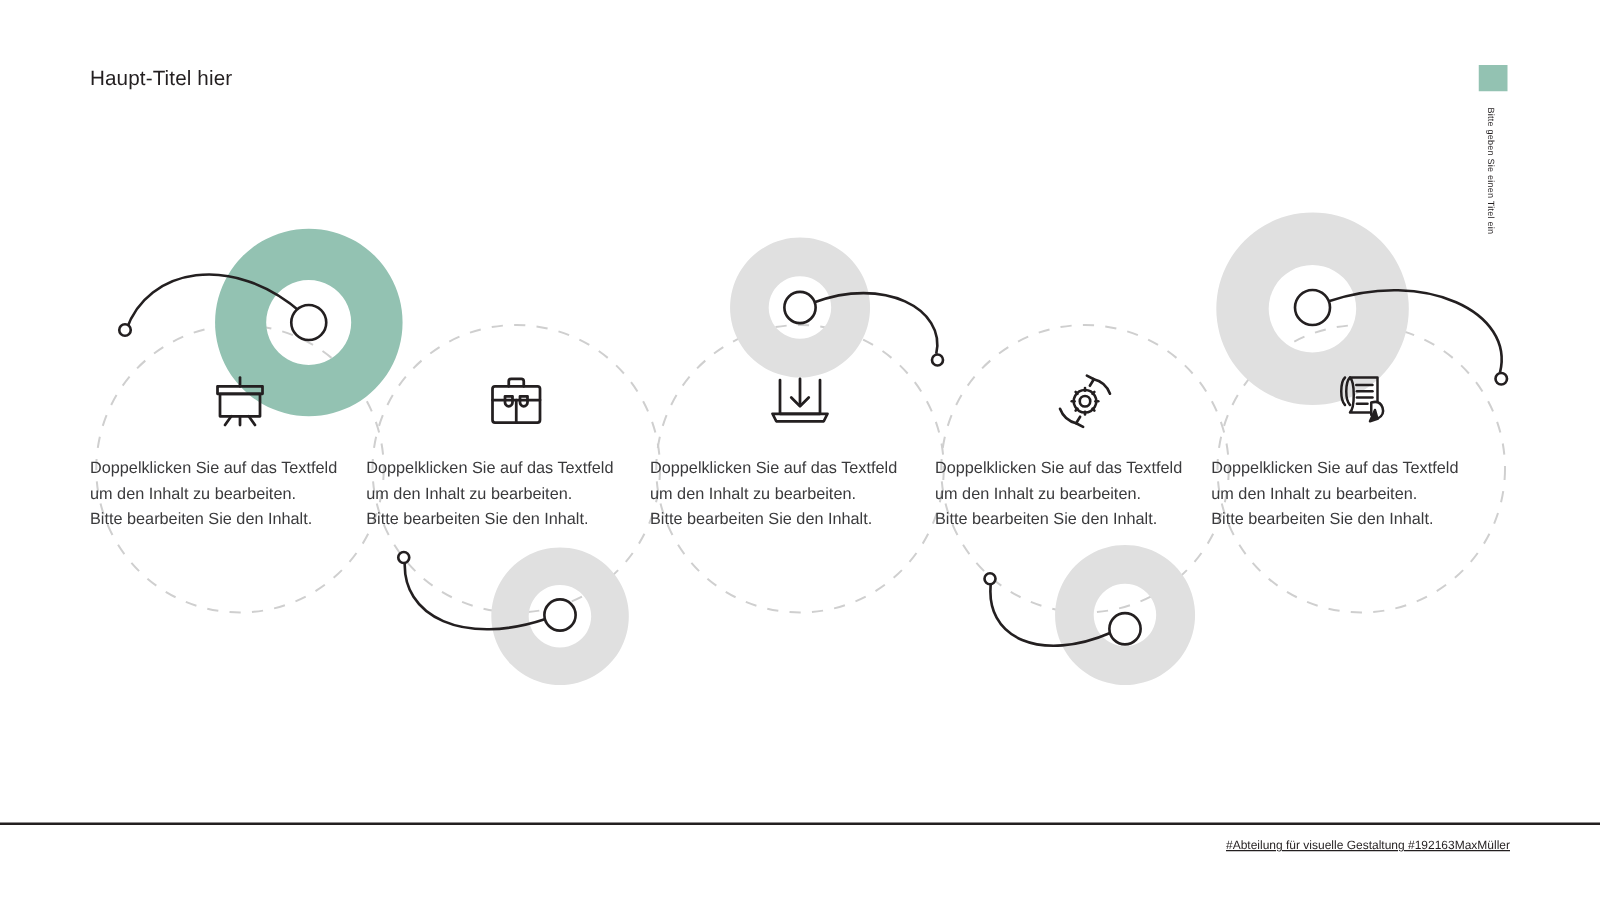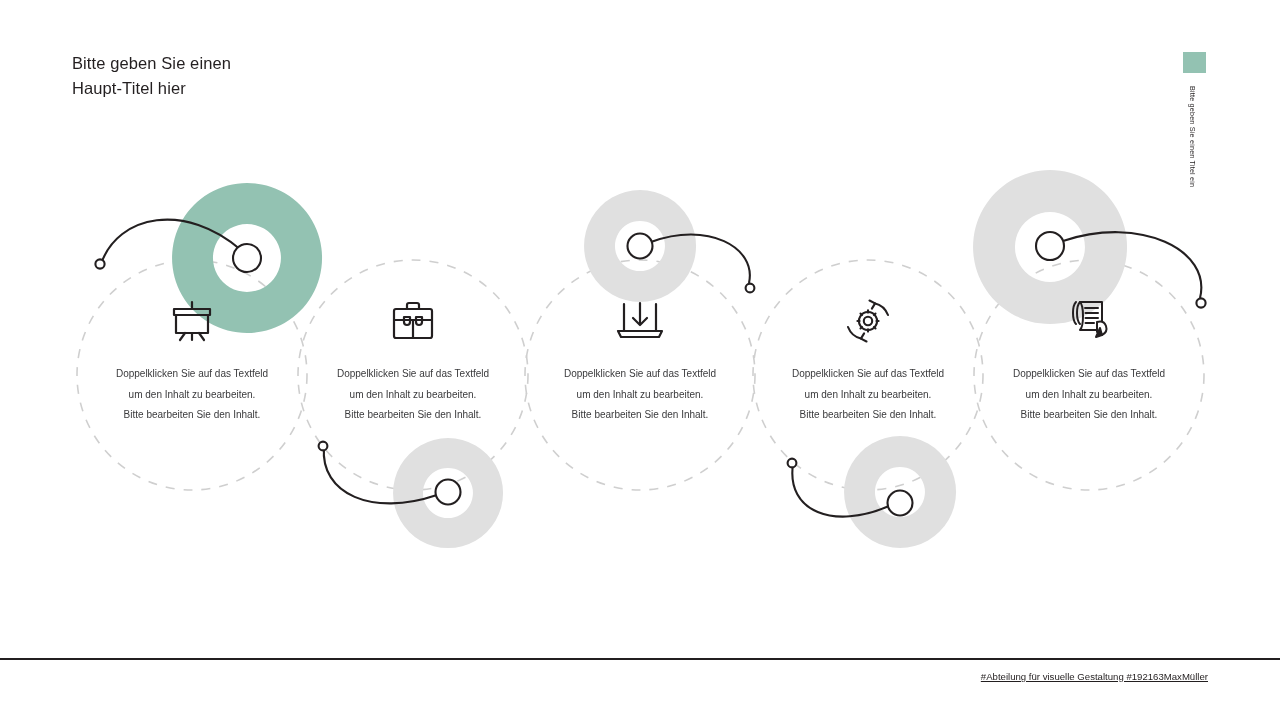--- a/index.html
+++ b/index.html
@@ -87,22 +87,22 @@
     height: 50px;
     display: flex;
     align-items: center;
     justify-content: center;
   }
   .col-text {
     position: absolute;
     top: 364px;
     left: 0;
     width: 240px;
-    text-align: center;
-    font-size: 10px;
+    text-align: left;
+    font-size: 13px;
     line-height: 20.6px;
     color: #3a3a3c;
   }
   .col-text .ln { display: block; white-space: nowrap; }
 
   
   #footer-rule {
     position: absolute;
     left: 0;
     top: 658px;
@@ -176,21 +176,20 @@
       <path fill="#e0e0e0" fill-rule="evenodd" d="M1050,170 a77,77 0 1,0 0.1,0 Z M1050,212 a35,35 0 1,1 -0.1,0 Z"></path>
     </g>
     <g fill="none" stroke="#231f20" stroke-width="2.1">
       <path d="M1063,241 C1140,215 1212,250 1200,298"></path>
       <circle cx="1050" cy="246" r="14" fill="#ffffff"></circle>
       <circle cx="1201" cy="303" r="4.6" fill="#ffffff"></circle>
     </g>
   </svg>
 
   <div id="title-block">
-    <div class="title-line">Bitte geben Sie einen</div>
     <div class="title-line">Haupt-Titel hier</div>
   </div>
 
   <div id="side-tab">
     <div id="side-swatch"></div>
     <div id="side-label">Bitte geben Sie einen Titel ein</div>
   </div>
 
   <div class="column" style="left:72px;">
     <div class="col-icon">

